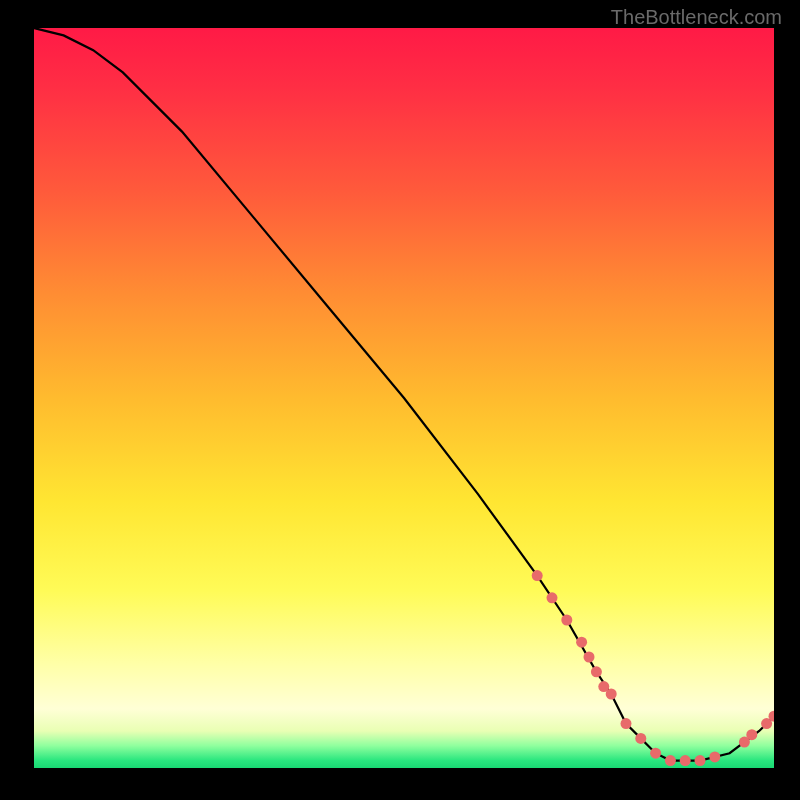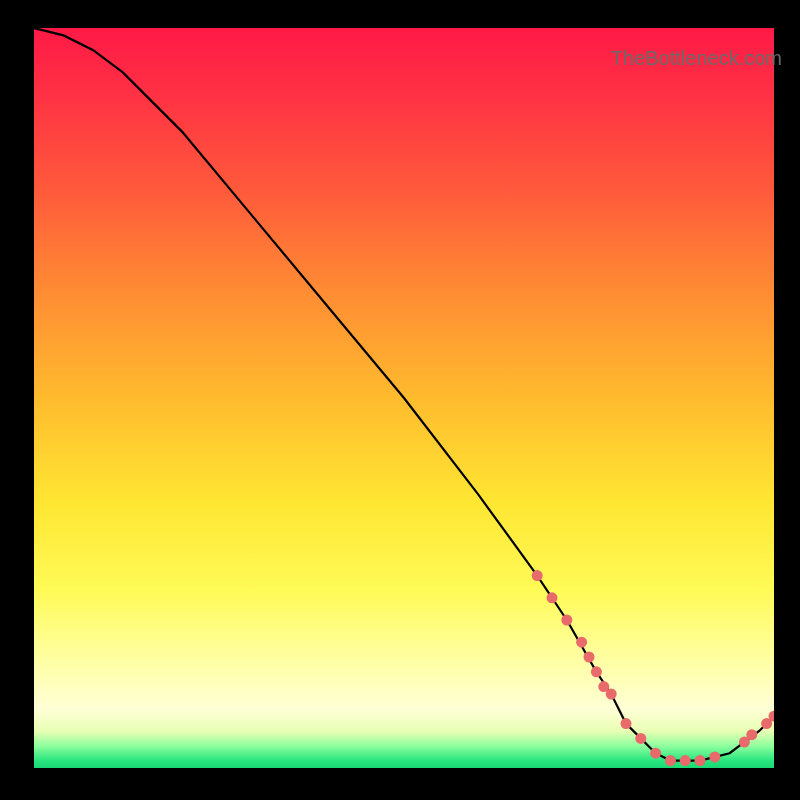--- a/index.html
+++ b/index.html
@@ -10,21 +10,20 @@
     position: relative;
     font-family: Arial, sans-serif;
   }
   .watermark {
     position: absolute;
     top: 6px;
     right: 18px;
     color: #6a6a6a;
     font-size: 20px;
     z-index: 10;
-    margin-top: 41px;
   }
   .plot-area {
     position: absolute;
     left: 34px;
     top: 28px;
     width: 740px;
     height: 740px;
     overflow: hidden;
   }
   .gradient-bg {

